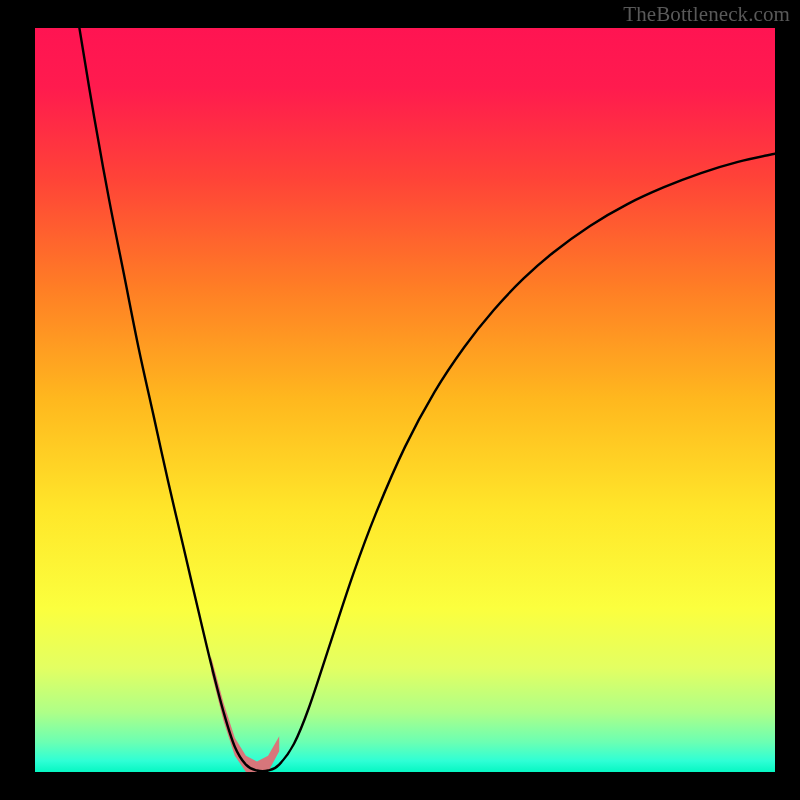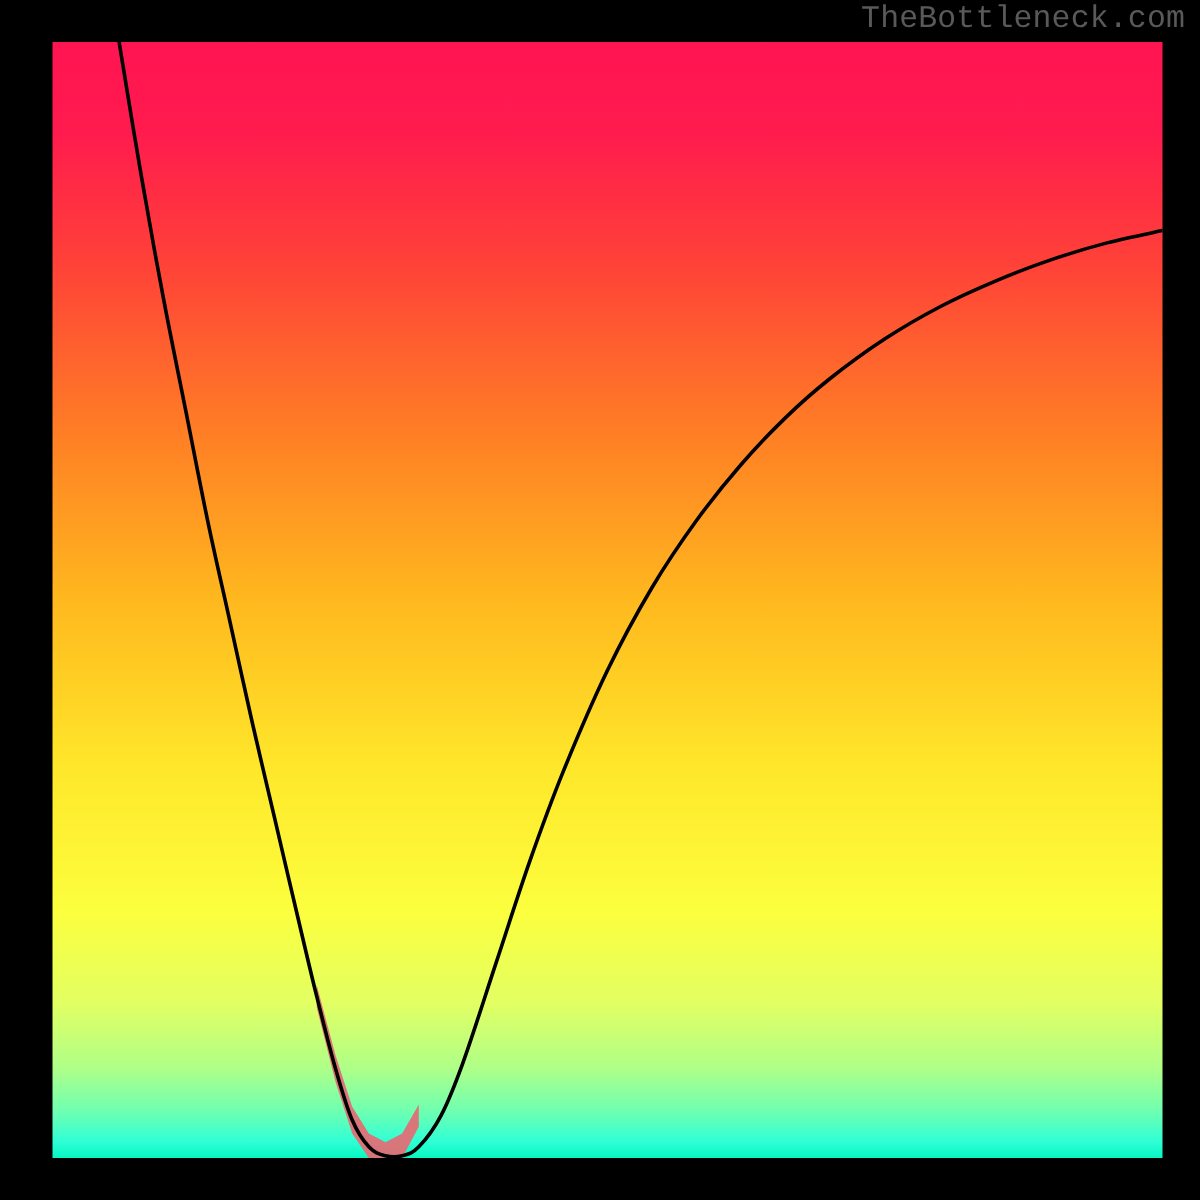--- a/index.html
+++ b/index.html
@@ -14,21 +14,21 @@
     position: relative;
     width: 800px;
     height: 800px;
     background: #000000;
   }
   .watermark {
     position: absolute;
     top: 2px;
     right: 10px;
     color: #595959;
-    font-family: Liberation Mono, monospace;
+    font-family: Liberation Serif, serif;
     font-size: 21px;
     letter-spacing: 0.1px;
     z-index: 5;
   }
   svg.plot {
     position: absolute;
     left: 0;
     top: 0;
   }
 </style>

